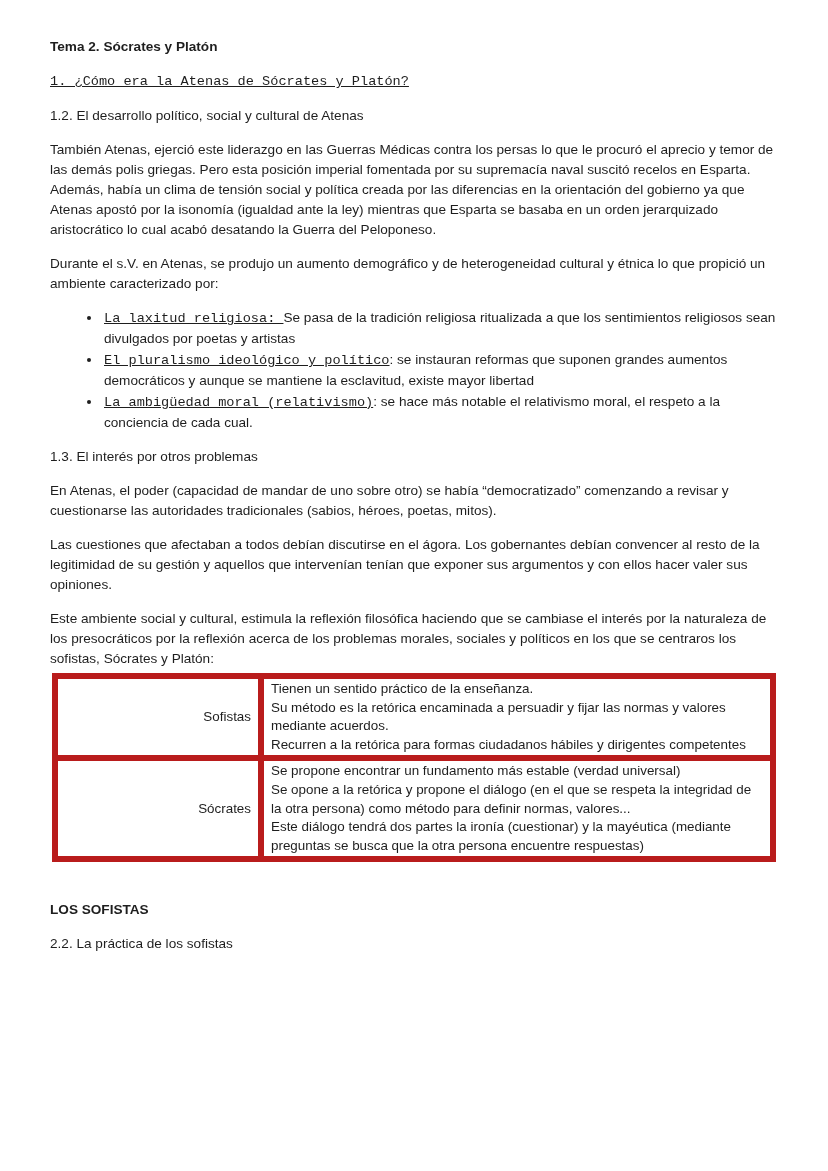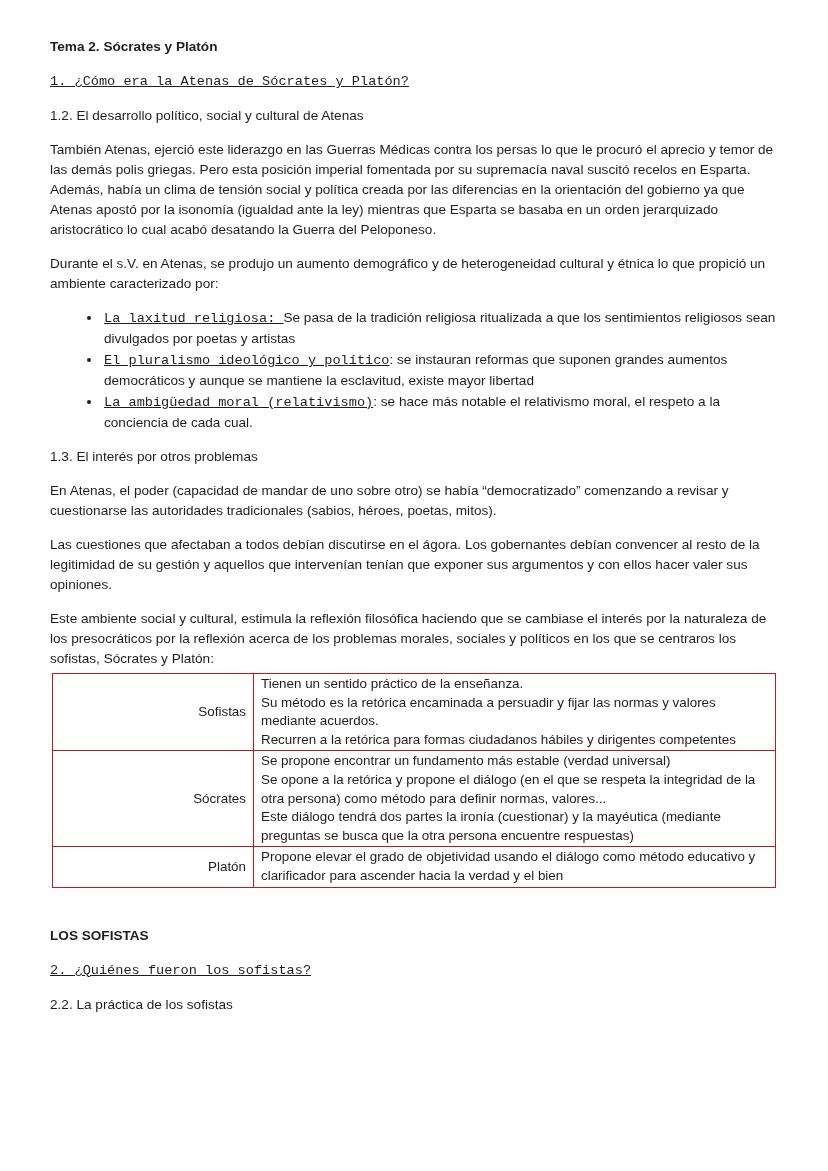--- a/index.html
+++ b/index.html
@@ -40,21 +40,21 @@
   }
 
   table.compare {
     border-collapse: collapse;
     width: 724px;
     margin: 0 0 38px 2px;
     font-size: 13.4px;
     line-height: 18.6px;
   }
   table.compare td {
-    border: 1px solid #b91c1c;
+    border: 6px solid #b91c1c;
     padding: 1px 7px;
     vertical-align: middle;
     margin-top: 16px;
   }
   td.name-cell {
     width: 186px;
     text-align: right;
   }
 </style>
 </head>
@@ -105,28 +105,21 @@
       </td>
     </tr>
     <tr>
       <td class="name-cell">Sócrates</td>
       <td class="desc-cell">
         <div>Se propone encontrar un fundamento más estable (verdad universal)</div>
         <div>Se opone a la retórica y propone el diálogo (en el que se respeta la integridad de la otra persona) como método para definir normas, valores...</div>
         <div>Este diálogo tendrá dos partes la ironía (cuestionar) y la mayéutica (mediante preguntas se busca que la otra persona encuentre respuestas)</div>
       </td>
     </tr>
-    <tr>
-      <td class="name-cell">Platón</td>
-      <td class="desc-cell">
-        <div>Propone elevar el grado de objetividad usando el diálogo como método educativo y clarificador para ascender hacia la verdad y el bien</div>
-      </td>
-    </tr>
   </tbody>
     </table>
 
   <p class="bold">LOS SOFISTAS</p>
 
-  <p><span class="u">2. ¿Quiénes fueron los sofistas?</span></p>
 
   <p>2.2. La práctica de los sofistas</p>
 
 </div>
 
 </body></html>

